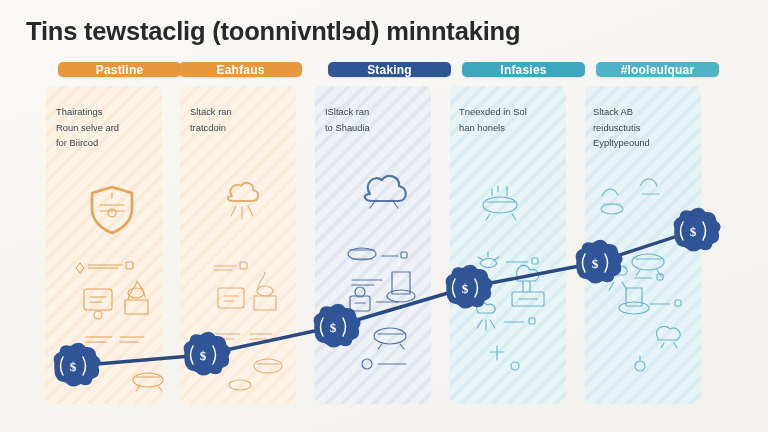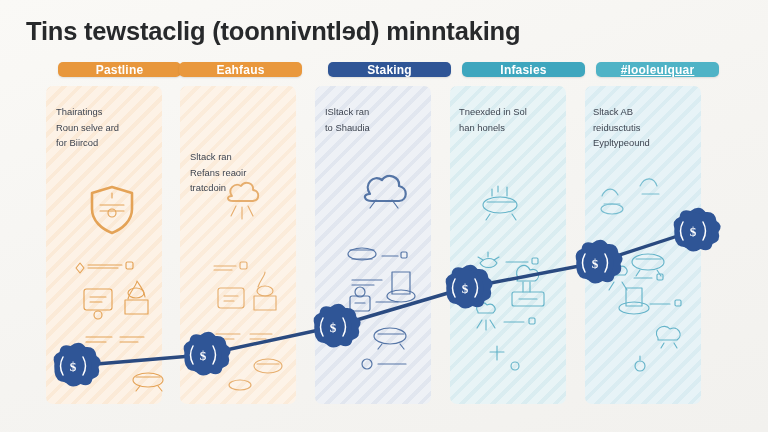--- a/index.html
+++ b/index.html
@@ -115,21 +115,21 @@
   .coltext {
     position: absolute;
     width: 128px;
     top: 104px;
     text-align: left;
     font-size: 9.4px;
     line-height: 15.5px;
     color: #3d4450;
   }
   .coltext-1 { left: 56px; }
-  .coltext-2 { left: 190px; margin-top: 45px; }
+  .coltext-2 { left: 190px; }
   .coltext-3 { left: 325px; }
   .coltext-4 { left: 459px; }
   .coltext-5 { left: 593px; }
   .coltext div { white-space: nowrap; }
 
   
   .sketchlayer {
     position: absolute;
     inset: 0;
     pointer-events: none;
@@ -266,30 +266,29 @@
       <path d="M602 196 c4 -9 12 -9 16 -1 M604 204 h16"></path>
       <ellipse cx="612" cy="209" rx="11" ry="5"></ellipse>
       <path d="M640 186 c5 -10 14 -9 17 0 M642 194 h17"></path>
     </g>
   </svg>
 
   <div class="pill pill-1" style="background: rgb(232, 151, 60);">Pastline</div>
   <div class="pill pill-2" style="background: rgb(233, 152, 61);">Eahfaus</div>
   <div class="pill pill-3" style="background: rgb(47, 85, 150); text-align: right;">Staking</div>
   <div class="pill pill-4" style="background: rgb(62, 166, 190);">Infasies</div>
-  <div class="pill pill-5" style="background: rgb(79, 179, 198); text-decoration: underline;">#looleulquar</div>
+  <div class="pill pill-5" style="background: rgb(79, 179, 198);">#looleulquar</div>
 
   <div class="coltext coltext-1">
     <div>Thairatings</div>
     <div>Roun selve ard</div>
     <div>for Biircod</div>
   </div>
   <div class="coltext coltext-2">
     <div>Sltack ran</div>
-    <div>Refans reaoir</div>
     <div>tratcdoin</div>
   </div>
   <div class="coltext coltext-3">
     <div>ISltack ran</div>
     <div>to Shaudia</div>
   </div>
   <div class="coltext coltext-4">
     <div>Tneexded in Sol</div>
     <div>han honels</div>
   </div>

